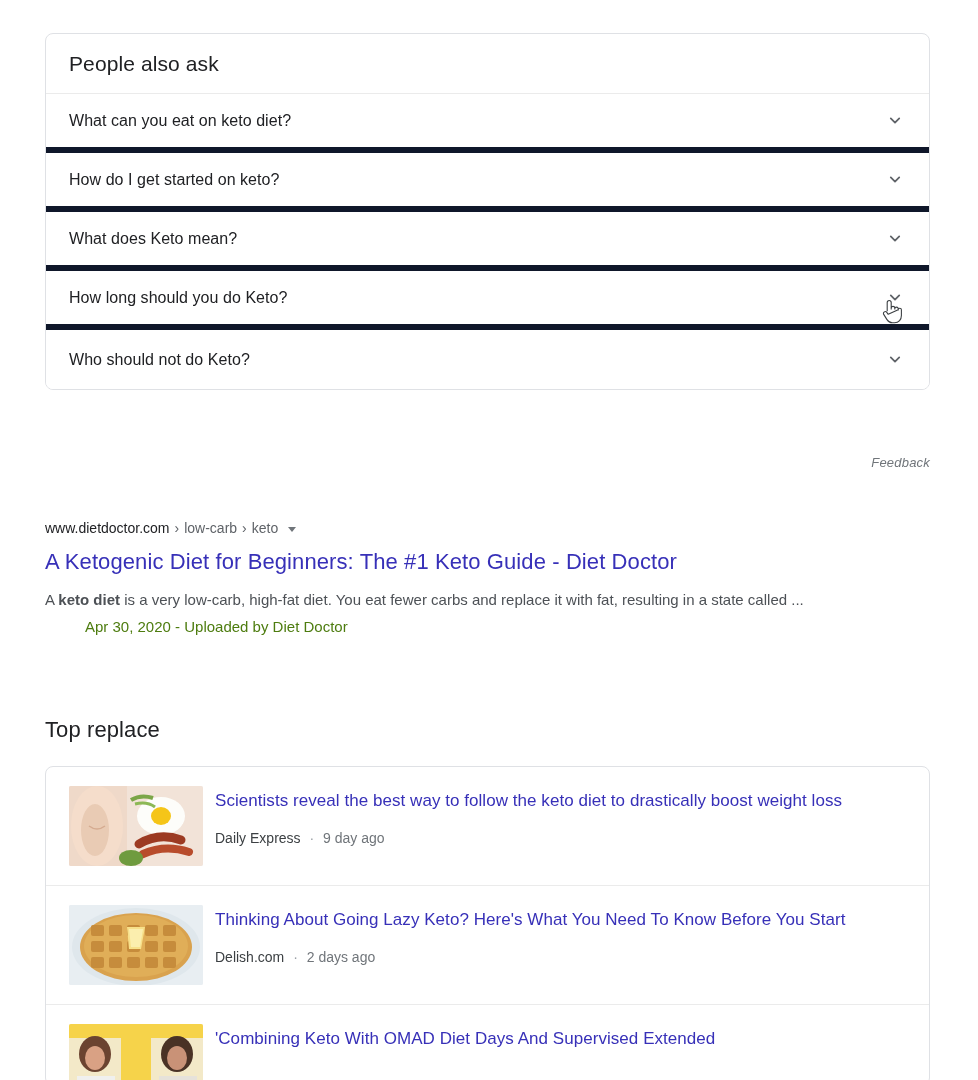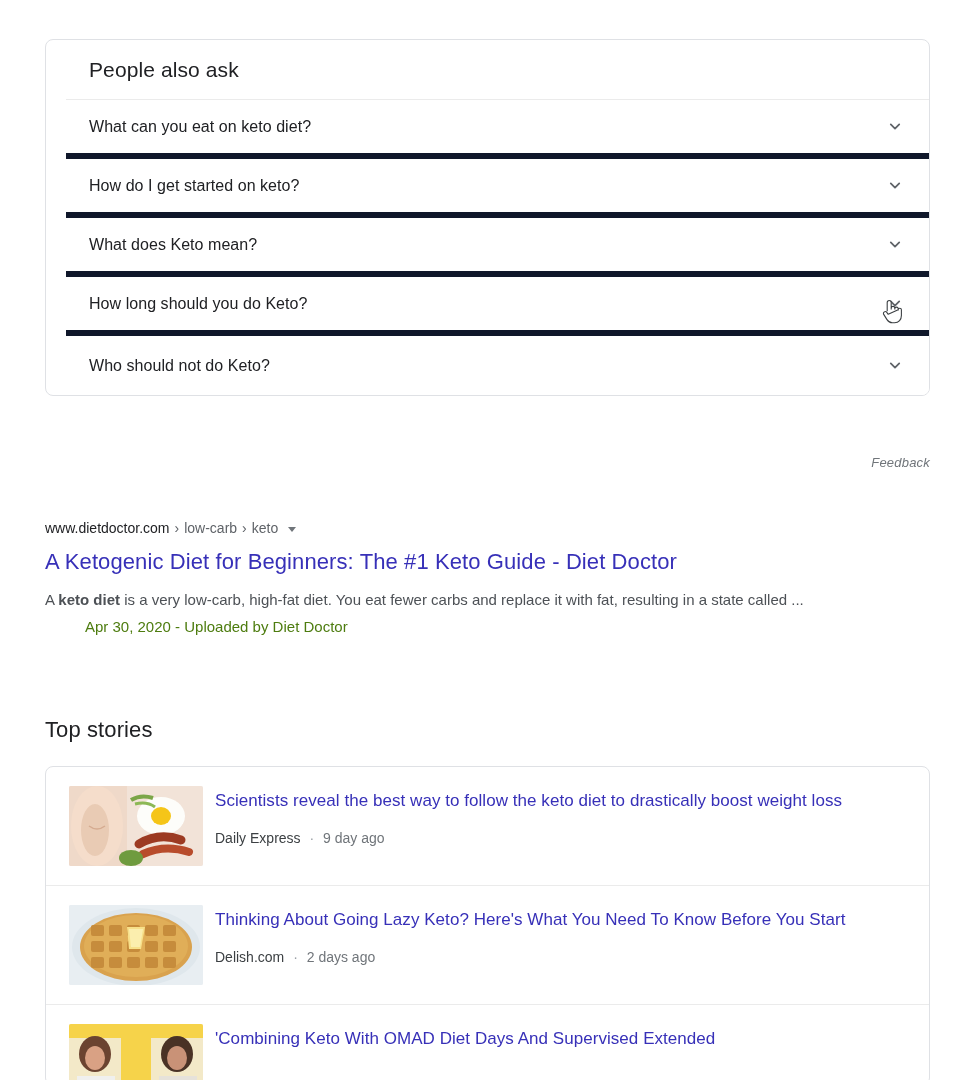--- a/index.html
+++ b/index.html
@@ -7,23 +7,23 @@
   html, body {
     width:978px; height:1080px;
     background:#ffffff;
     font-family:"Liberation Sans", sans-serif;
     overflow:hidden;
   }
   .page { position:relative; width:978px; height:1080px; background:#fff; }
 
   
   .paa-card {
-    position:absolute; left:45px; top:39px; width:885px;
+    position:absolute; left:45px; top:33px; width:885px;
     border:1px solid #dfe1e5; border-radius:8px;
-    background:#fff; overflow:hidden;padding-left:20px;
+    background:#fff; overflow:hidden;
   }
   .paa-header {
     height:60px; display:flex; align-items:center;
     padding:0 23px; border-bottom:1px solid #ebebeb;
   }
   .paa-title {
     font-size:21px; color:#202124; font-weight:400;
     letter-spacing:0.1px;
   }
   .paa-row {
@@ -183,21 +183,21 @@
       <span class="r-caret"></span>
     </div>
 
     <a class="r-title" href="#">A Ketogenic Diet for Beginners: The #1 Keto Guide - Diet Doctor</a>
 
     <div class="r-snippet"><span>A </span><b>keto diet</b><span> is a very low-carb, high-fat diet. You eat fewer carbs and replace it with fat, resulting in a state called ...</span></div>
 
     <div class="r-date">Apr 30, 2020 - Uploaded by Diet Doctor</div>
   </div>
 
-  <div class="ts-heading">Top stories</div>
+  <div class="ts-heading">Top replace</div>
 
   <div class="ts-card">
 
     <div class="ts-item">
       <div class="ts-thumb">
         <svg width="134" height="80" viewBox="0 0 134 80" preserveAspectRatio="none">
           <rect width="134" height="80" fill="#f2e3d8"></rect>
           <rect x="0" y="0" width="58" height="80" fill="#efd9c9"></rect>
           <ellipse cx="28" cy="40" rx="26" ry="40" fill="#f5ddcb"></ellipse>
           <ellipse cx="26" cy="44" rx="14" ry="26" fill="#e9cbb4"></ellipse>

